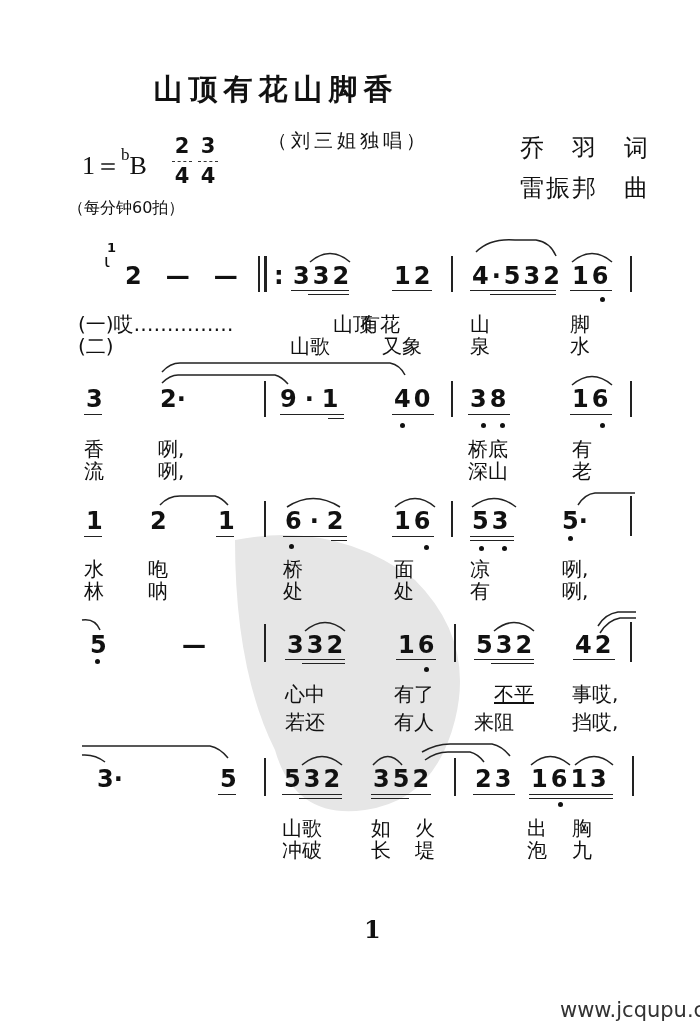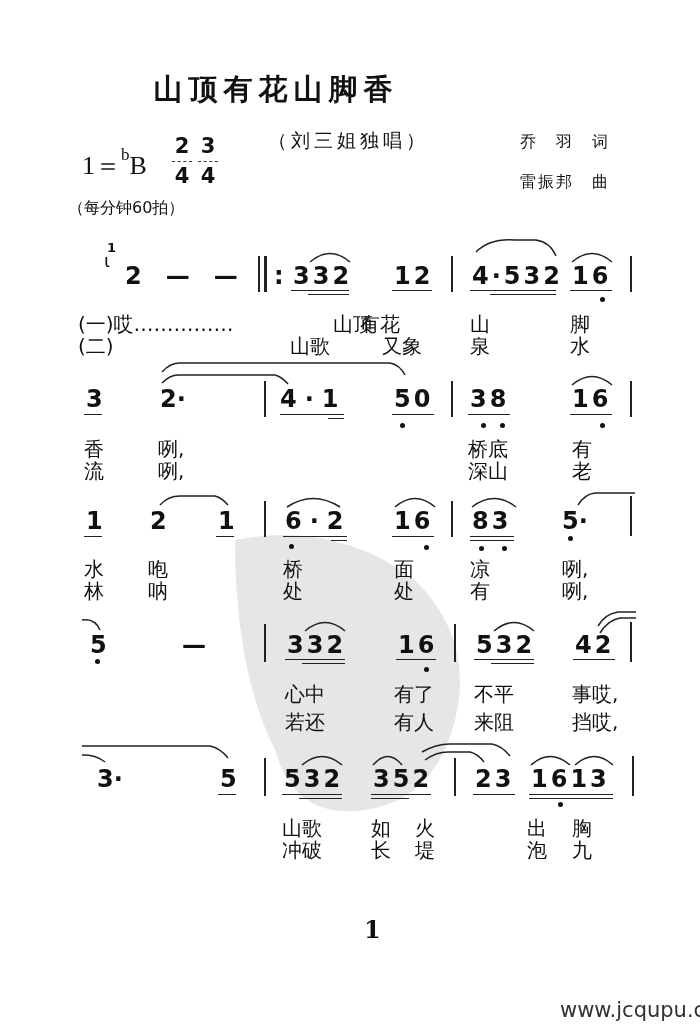--- a/index.html
+++ b/index.html
@@ -1,20 +1,20 @@
 <!DOCTYPE html>
 <html><head>
 <meta charset="utf-8">
 <style>
   html,body{margin:0;padding:0;background:#ffffff;}
   body{width:700px;height:1025px;position:relative;overflow:hidden;font-family:"DejaVu Sans","Liberation Sans",sans-serif;color:#111;}
   .abs{position:absolute;}
   .title{left:0;width:552px;top:70px;text-align:center;font-size:29px;font-weight:bold;letter-spacing:6px;}
   .subtitle{left:268px;top:128px;font-size:19px;letter-spacing:4px;}
-  .credit{font-size:16px;letter-spacing:2px;}
+  .credit{font-size:24px;letter-spacing:2px;}
   .key{left:82px;top:148px;font-family:"Liberation Serif",serif;font-size:26px;}
   .key sup{font-size:17px;position:relative;top:-4px;}
   .ts{top:134px;width:24px;text-align:center;font-weight:bold;font-size:21px;line-height:25px;}
   .ts .bar{border-top:1px dashed #333;margin:2px 2px;}
   .tempo{left:68px;top:198px;font-size:16px;}
   
   .n{font-weight:bold;font-size:24px;line-height:28px;white-space:pre;}
   .ul{height:0;border-top:1.5px solid #222;}
   .dot{width:5px;height:5px;border-radius:50%;background:#111;}
   .bl{width:0;border-left:2px solid #222;}
@@ -84,24 +84,24 @@
 <div class="abs lyr" style="left:570px;top:312px;">脚</div>
 <div class="abs lyr" style="left:290px;top:334px;">山歌</div>
 <div class="abs lyr" style="left:382px;top:334px;">又象</div>
 <div class="abs lyr" style="left:470px;top:334px;">泉</div>
 <div class="abs lyr" style="left:570px;top:334px;">水</div>
 
 <div class="abs n" style="left:86px;top:385px;">3</div>
 <div class="abs ul" style="left:84px;top:414px;width:18px;"></div>
 <div class="abs n" style="left:160px;top:385px;">2·</div>
 <div class="abs bl" style="left:264px;top:381px;height:36px;"></div>
-<div class="abs n" style="left:280px;top:385px;letter-spacing:8px;">4·1</div>
+<div class="abs n" style="left:280px;top:385px;letter-spacing:8px;">9·1</div>
 <div class="abs ul" style="left:280px;top:414px;width:64px;"></div>
 <div class="abs ul" style="left:328px;top:418px;width:16px;"></div>
-<div class="abs n" style="left:394px;top:385px;letter-spacing:3px;">50</div>
+<div class="abs n" style="left:394px;top:385px;letter-spacing:3px;">40</div>
 <div class="abs ul" style="left:392px;top:414px;width:42px;"></div>
 <div class="abs dot" style="left:400px;top:423px;"></div>
 <div class="abs bl" style="left:451px;top:381px;height:36px;"></div>
 <div class="abs n" style="left:470px;top:385px;letter-spacing:3px;">38</div>
 <div class="abs ul" style="left:468px;top:414px;width:42px;"></div>
 <div class="abs dot" style="left:481px;top:423px;"></div>
 <div class="abs dot" style="left:500px;top:423px;"></div>
 <div class="abs n" style="left:572px;top:385px;letter-spacing:3px;">16</div>
 <div class="abs ul" style="left:570px;top:414px;width:42px;"></div>
 <div class="abs dot" style="left:600px;top:423px;"></div>
@@ -127,21 +127,21 @@
 <div class="abs ul" style="left:216px;top:536px;width:18px;"></div>
 <div class="abs bl" style="left:264px;top:501px;height:36px;"></div>
 <div class="abs n" style="left:285px;top:507px;letter-spacing:8px;">6·2</div>
 <div class="abs ul" style="left:283px;top:536px;width:64px;"></div>
 <div class="abs ul" style="left:331px;top:540px;width:16px;"></div>
 <div class="abs dot" style="left:289px;top:544px;"></div>
 <div class="abs n" style="left:394px;top:507px;letter-spacing:3px;">16</div>
 <div class="abs ul" style="left:392px;top:536px;width:42px;"></div>
 <div class="abs dot" style="left:424px;top:545px;"></div>
 <div class="abs bl" style="left:451px;top:501px;height:36px;"></div>
-<div class="abs n" style="left:472px;top:507px;letter-spacing:3px;">83</div>
+<div class="abs n" style="left:472px;top:507px;letter-spacing:3px;">53</div>
 <div class="abs ul" style="left:470px;top:536px;width:44px;"></div>
 <div class="abs ul" style="left:470px;top:540px;width:44px;"></div>
 <div class="abs dot" style="left:479px;top:546px;"></div>
 <div class="abs dot" style="left:502px;top:546px;"></div>
 <div class="abs n" style="left:562px;top:507px;">5·</div>
 <div class="abs dot" style="left:568px;top:536px;"></div>
 <div class="abs bl" style="left:630px;top:496px;height:40px;"></div>
 <svg class="sl" style="left:0;top:0;width:700px;height:1025px;">
   <path d="M160,505 Q168,496 180,496 L215,496 Q222,498 228,505" fill="none" stroke="#222" stroke-width="1.5"></path>
   <path d="M287,507 Q313,490 340,507" fill="none" stroke="#222" stroke-width="1.5"></path>
@@ -181,21 +181,21 @@
 <div class="abs bl" style="left:630px;top:622px;height:40px;"></div>
 <svg class="sl" style="left:0;top:0;width:700px;height:1025px;">
   <path d="M82,620 Q95,618 100,630" fill="none" stroke="#222" stroke-width="1.5"></path>
   <path d="M305,631 Q325,614 345,631" fill="none" stroke="#222" stroke-width="1.5"></path>
   <path d="M494,631 Q514,614 534,631" fill="none" stroke="#222" stroke-width="1.5"></path>
   <path d="M598,626 Q605,614 618,612 L636,612" fill="none" stroke="#222" stroke-width="1.5"></path>
   <path d="M600,633 Q608,620 620,618 L636,618" fill="none" stroke="#222" stroke-width="1.5"></path>
 </svg>
 <div class="abs lyr" style="left:285px;top:682px;">心中</div>
 <div class="abs lyr" style="left:394px;top:682px;">有了</div>
-<div class="abs lyr" style="left:474px;top:682px;">不平</div>
+<div class="abs lyr" style="left:494px;top:682px;text-decoration:underline;">不平</div>
 <div class="abs lyr" style="left:572px;top:682px;text-align:center;">事哎,</div>
 <div class="abs lyr" style="left:285px;top:710px;">若还</div>
 <div class="abs lyr" style="left:394px;top:710px;">有人</div>
 <div class="abs lyr" style="left:474px;top:710px;">来阻</div>
 <div class="abs lyr" style="left:572px;top:710px;">挡哎,</div>
 
 <div class="abs n" style="left:97px;top:765px;">3·</div>
 <div class="abs n" style="left:220px;top:765px;">5</div>
 <div class="abs ul" style="left:218px;top:794px;width:18px;"></div>
 <div class="abs bl" style="left:264px;top:758px;height:38px;"></div>

